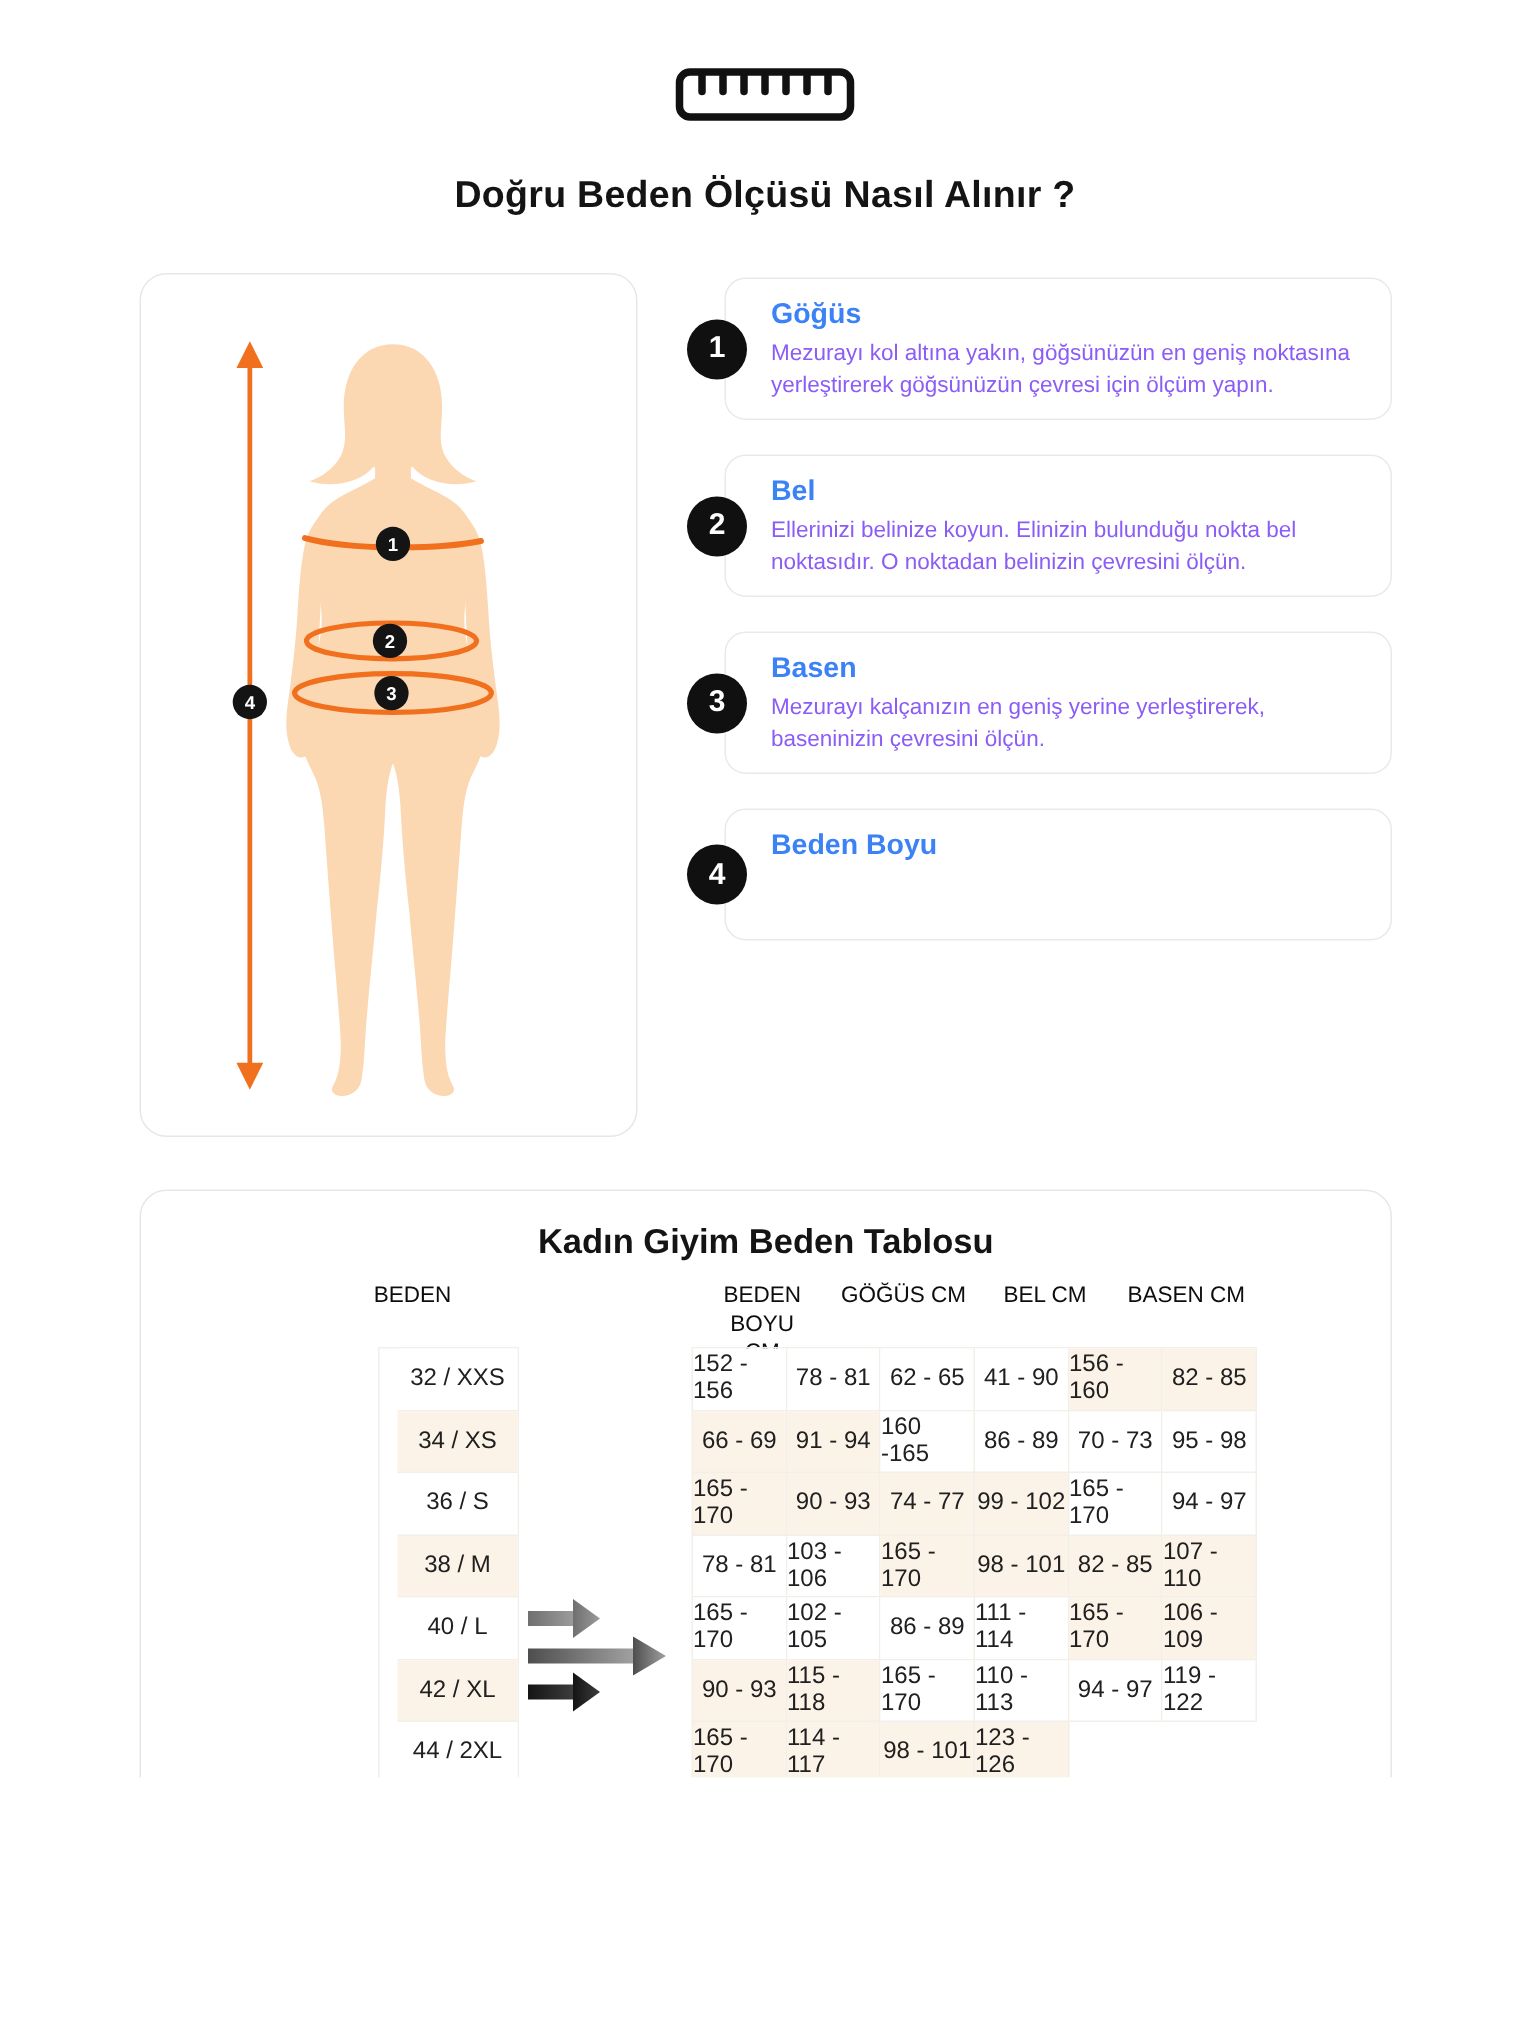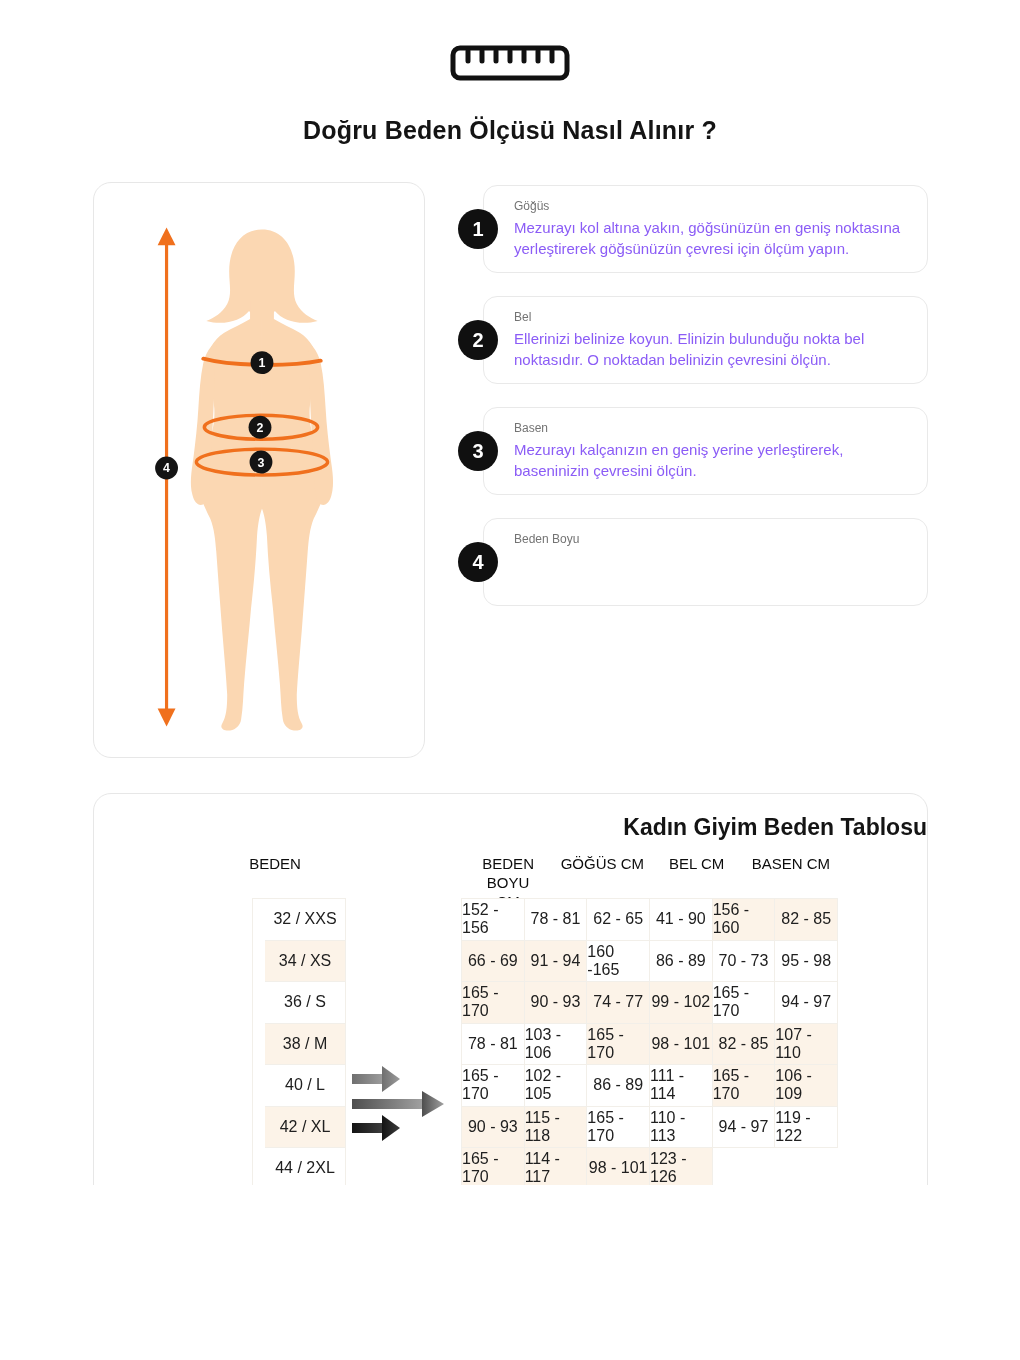--- a/index.html
+++ b/index.html
@@ -18,27 +18,27 @@
   .figure-card svg { display:block; width:100%; height:100%; }
 
   
   .steps { position:absolute; left:458px; top:185px; width:470px; }
   .step { position:relative; margin-bottom:23px; }
   .step-box { margin-left:25px; min-height:88px; background:#fff; border:1px solid #e9e9e9;
               border-radius:14px; padding:13px 18px 12px 30px; }
   .step-badge { position:absolute; left:0; top:50%; transform:translateY(-50%); width:40px; height:40px;
                 border-radius:50%; background:#101010; color:#fff; font-size:20px; font-weight:bold;
                 display:flex; align-items:center; justify-content:center; z-index:2; }
-  .step-title { font-size:12px; font-weight:normal; color:#737373; margin-bottom:4px; }
+  .step-title { font-size:19px; font-weight:bold; color:#3b82f6; margin-bottom:4px; }
   .step-text  { font-size:15px; color:#8b5cf6; line-height:21px; }
 
   
   .table-card { position:absolute; left:93px; top:793px; width:835px; height:547px;
                 background:#fff; border:1px solid #e7e7e7; border-radius:18px; }
-  .table-title { position:absolute; top:20px; left:0; width:100%; text-align:right;
+  .table-title { position:absolute; top:20px; left:0; width:100%; text-align:center;
                  font-size:23px; font-weight:bold; color:#141414; }
   .hcell { position:absolute; top:60px; text-align:center; font-size:15px; color:#0d0d0d;
            line-height:19px; white-space:pre-line; }
   .h-beden { left:134px; width:94px; }
   .h-grid { position:absolute; left:367px; top:60px; width:377px; display:grid;
             grid-template-columns:repeat(4,1fr); }
   .h-grid .hcol { text-align:center; font-size:15px; color:#0d0d0d; line-height:19px; white-space:pre-line; }
 
   .beden-grid { position:absolute; left:158px; top:104px; width:94px;
                 border:1px solid #f2efe9; border-bottom:none;padding-left:12px; }

